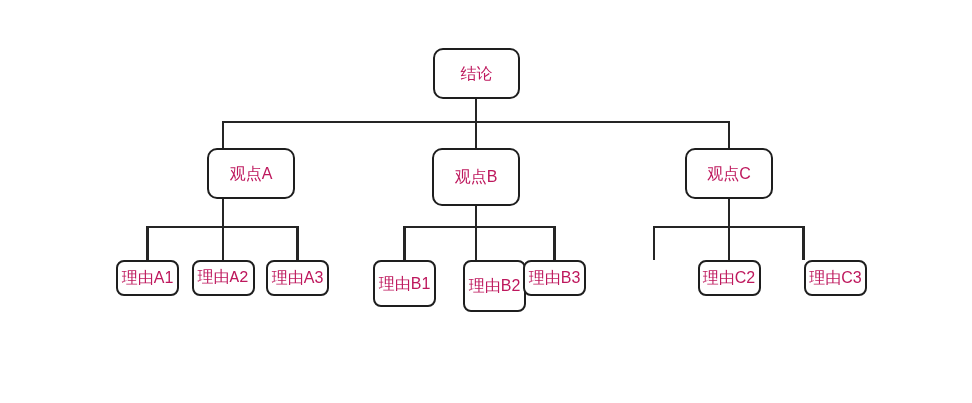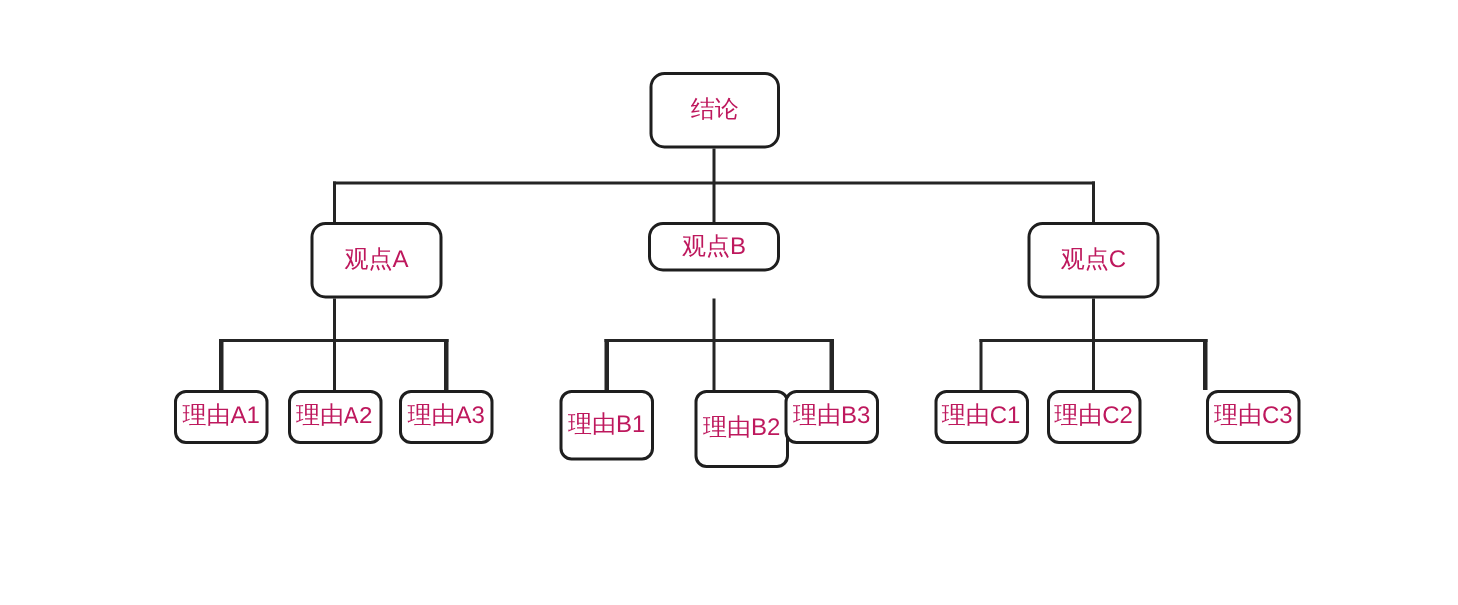--- a/index.html
+++ b/index.html
@@ -38,28 +38,27 @@
   <div class="line" style="left:553.25px; top:225.75px; width:2.5px; height:34.25px;"></div>
 
   <div class="line" style="left:727.75px; top:199px; width:2.5px; height:61px;"></div>
   <div class="line" style="left:652.75px; top:225.75px; width:152.5px; height:2.5px;"></div>
   <div class="line" style="left:652.75px; top:225.75px; width:2.5px; height:34.25px;"></div>
   <div class="line" style="left:802.25px; top:225.75px; width:2.5px; height:34.25px;"></div>
 
   <div class="node" style="left:433px; top:48px; width:87px; height:51px;">结论</div>
 
   <div class="node" style="left:179px; top:148px; width:88px; height:51px;margin-left:28px;">观点A</div>
-  <div class="node" style="left:432px; top:148px; width:88px; height:33px;">观点B</div>
+  <div class="node" style="left:432px; top:148px; width:88px; height:58px;">观点B</div>
   <div class="node" style="left:685px; top:148px; width:88px; height:51px;">观点C</div>
 
   <div class="node leaf" style="left:116px; top:260px; width:63px; height:36px;">理由A1</div>
   <div class="node leaf" style="left:191.5px; top:260px; width:63px; height:36px;font-family:Liberation Mono, monospace;">理由A2</div>
   <div class="node leaf" style="left:266px; top:260px; width:63px; height:36px;">理由A3</div>
 
   <div class="node leaf" style="left:373px; top:260px; width:63px; height:47px;">理由B1</div>
   <div class="node leaf" style="left:463px; top:260px; width:63px; height:52px;">理由B2</div>
   <div class="node leaf" style="left:523px; top:260px; width:63px; height:36px;">理由B3</div>
 
-  <div class="node leaf" style="left:622.5px; top:260px; width:63px; height:36px;">理由C1</div>
   <div class="node leaf" style="left:697.5px; top:260px; width:63px; height:36px;text-align:center;">理由C2</div>
   <div class="node leaf" style="left:804px; top:260px; width:63px; height:36px;">理由C3</div>
 
 </div>
 
 </body></html>

